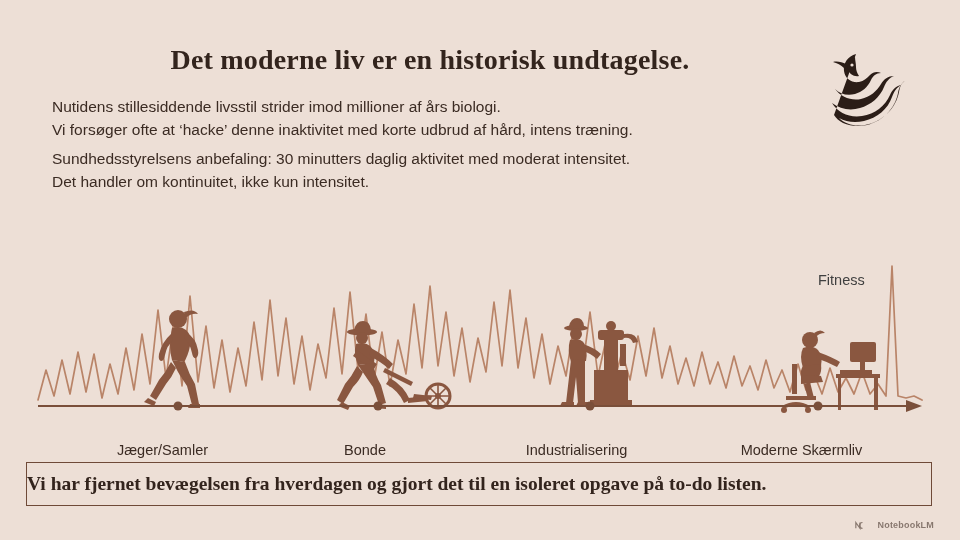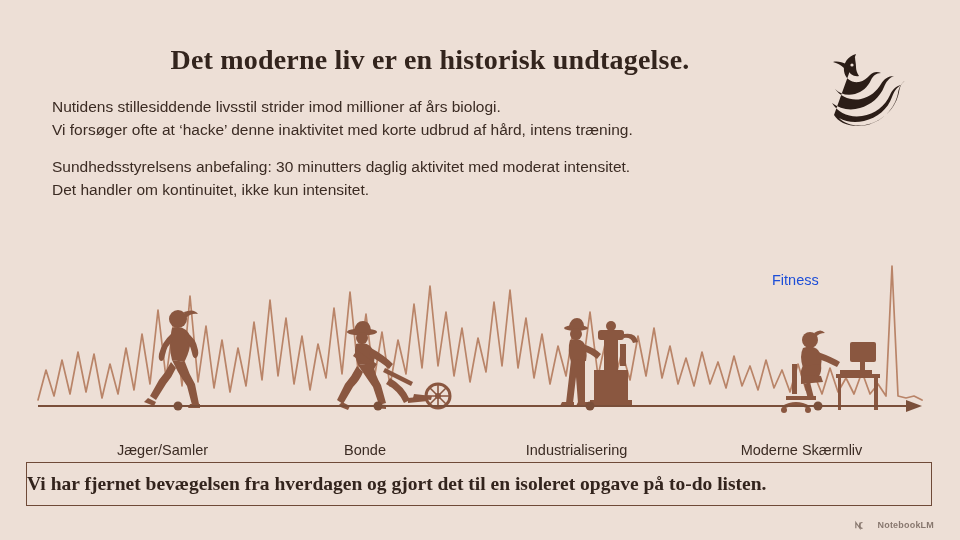--- a/index.html
+++ b/index.html
@@ -35,21 +35,21 @@
     left: 52px;
     top: 96px;
     width: 790px;
   }
   .para {
     font-size: 15.5px;
     line-height: 22.5px;
     color: #3b2b23;
   }
   .para .ln { display: block; white-space: nowrap; }
-  #para2 { margin-top: 15px; }
+  #para2 { margin-top: 7px; }
 
   
   #logo {
     position: absolute;
     right: 52px;
     top: 44px;
     width: 96px;
     height: 84px;
   }
 
@@ -74,24 +74,24 @@
     bottom: 0;
   }
   #fig-hunter { left: 108px; width: 78px; height: 112px; }
   #fig-farmer { left: 300px; width: 130px; height: 100px; }
   #fig-industry { left: 520px; width: 104px; height: 104px; }
   #fig-desk   { left: 740px; width: 120px; height: 98px; }
 
   
   #fitness-label {
     position: absolute;
-    left: 772px;
+    left: 818px;
     top: 272px;
     font-size: 14.5px;
-    color: #1d4ed8;
+    color: #404040;
   }
 
   
   #axis {
     position: absolute;
     left: 30px;
     top: 398px;
     width: 900px;
     height: 22px;
   }

